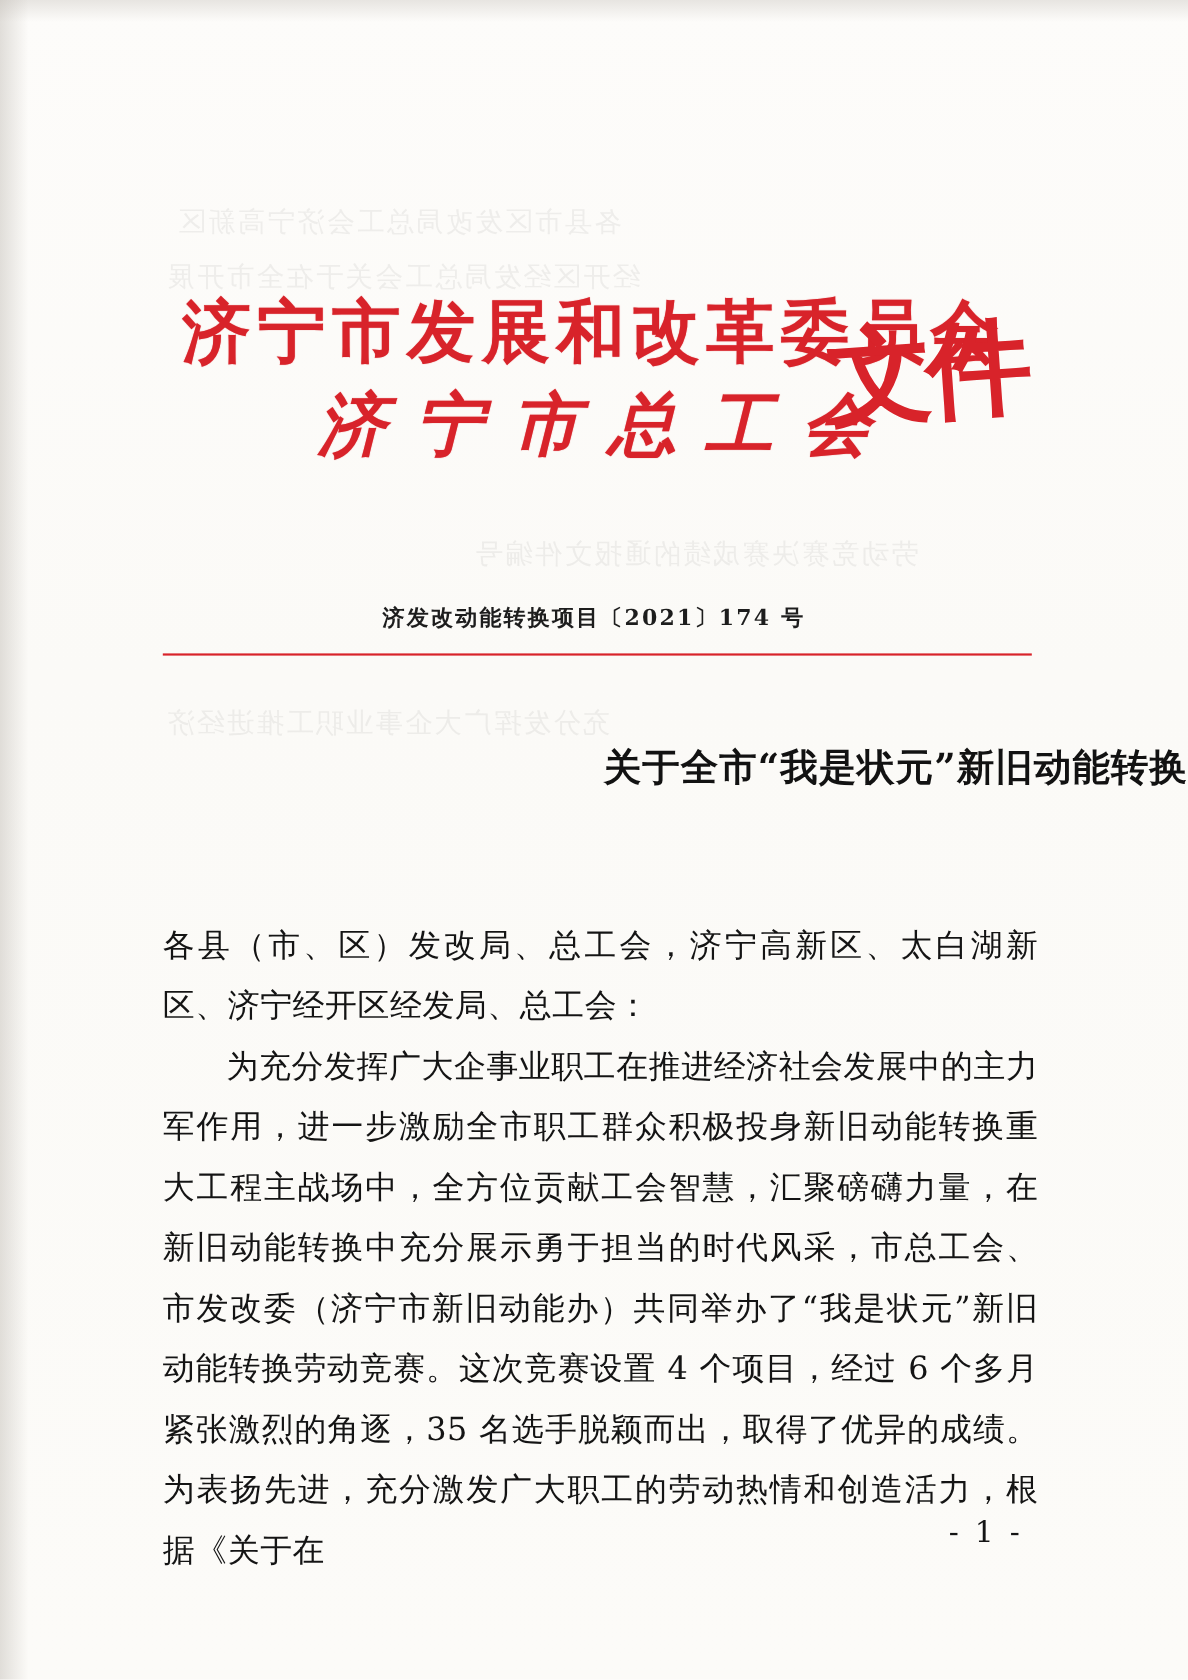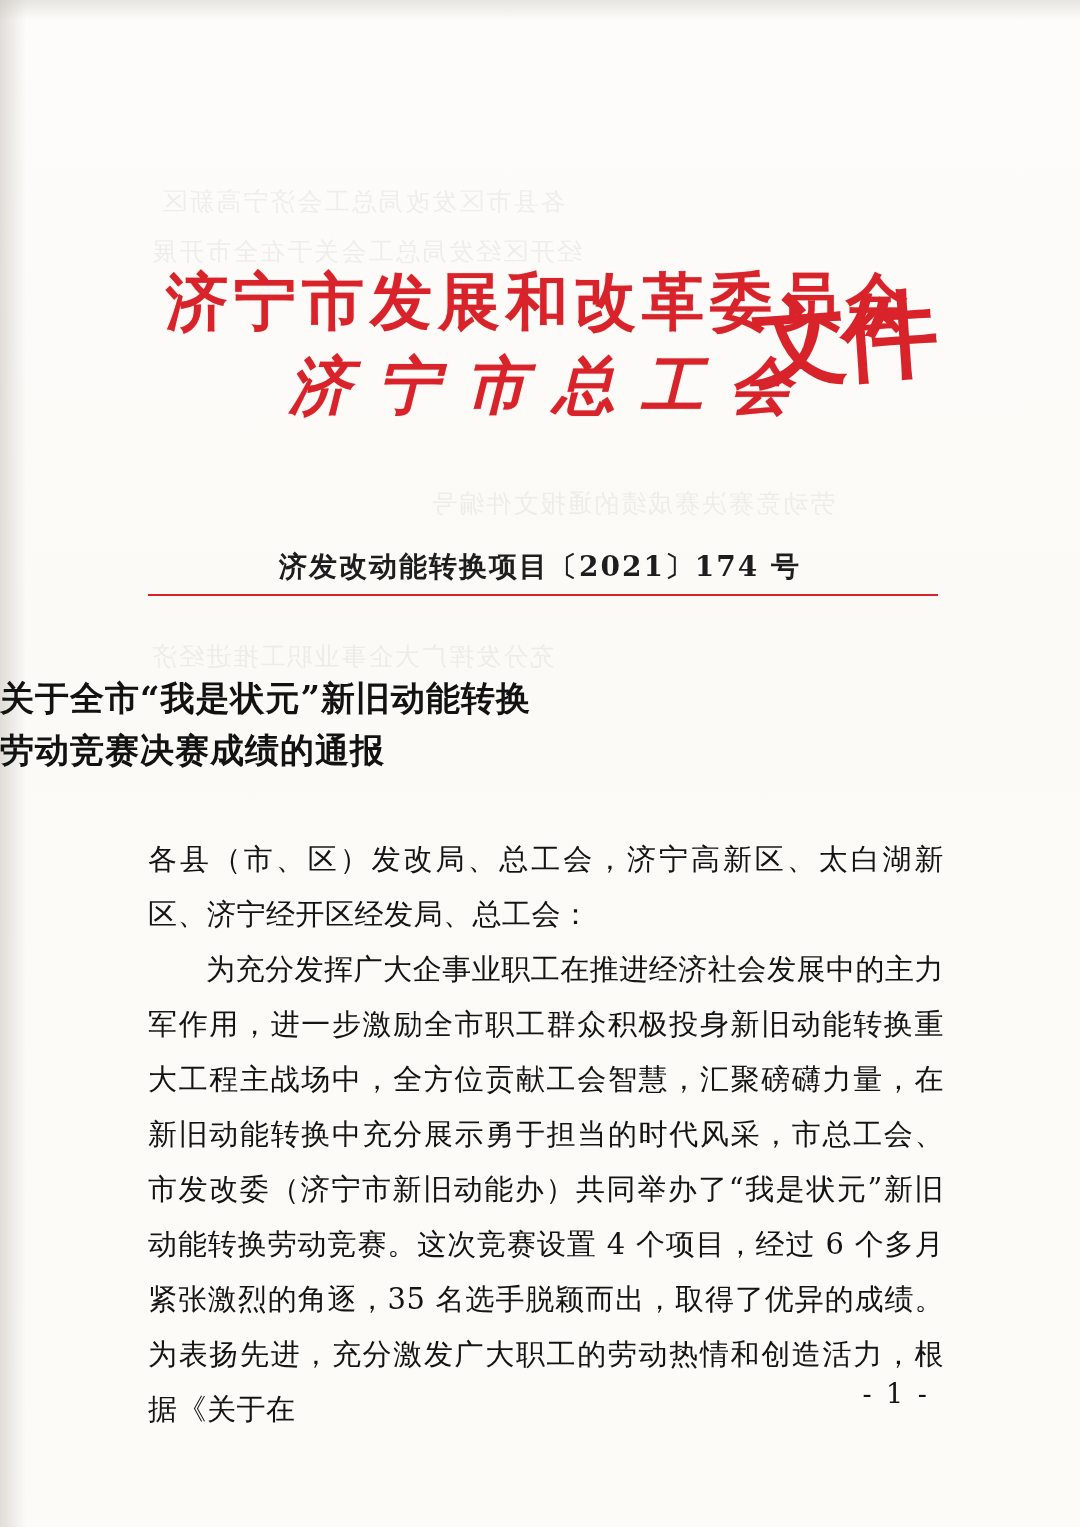--- a/index.html
+++ b/index.html
@@ -66,39 +66,39 @@
     line-height: 96px;
     letter-spacing: -6px;
     transform: rotate(-4deg);
   }
   .docnum {
     position: absolute;
     top: 548px;
     left: 0;
     width: 1080px;
     text-align: center;
-    font-size: 28px;
+    font-size: 20px;
     letter-spacing: 2px;
     color: #1d1d1d;
     font-weight: 600;
   }
   .redrule {
     position: absolute;
     top: 594px;
     left: 148px;
     width: 790px;
     height: 2px;
     background: #d8232a;
   }
   .title {
     position: absolute;
     top: 672px;
     left: 0;
     width: 1080px;
-    text-align: left;
+    text-align: right;
     font-size: 34px;
     font-weight: bold;
     line-height: 52px;
     letter-spacing: 1px;
     color: #121212;
   }
   .body {
     position: absolute;
     top: 832px;
     left: 148px;
@@ -153,21 +153,20 @@
     <div class="masthead-line l1">济宁市发展和改革委员会</div>
     <div class="masthead-line l2">济宁市总工会</div>
     <div class="masthead-suffix">文件</div>
   </div>
 
   <div class="docnum">济发改动能转换项目〔2021〕174 号</div>
   <div class="redrule"></div>
 
   <div class="title">
     <div>关于全市“我是状元”新旧动能转换</div>
-    <div>劳动竞赛决赛成绩的通报</div>
   </div>
 
   <div class="body">
     <p>各县（市、区）发改局、总工会，济宁高新区、太白湖新区、济宁经开区经发局、总工会：</p>
     <p class="indent">为充分发挥广大企事业职工在推进经济社会发展中的主力军作用，进一步激励全市职工群众积极投身新旧动能转换重大工程主战场中，全方位贡献工会智慧，汇聚磅礴力量，在新旧动能转换中充分展示勇于担当的时代风采，市总工会、市发改委（济宁市新旧动能办）共同举办了“我是状元”新旧动能转换劳动竞赛。这次竞赛设置 4 个项目，经过 6 个多月紧张激烈的角逐，35 名选手脱颖而出，取得了优异的成绩。为表扬先进，充分激发广大职工的劳动热情和创造活力，根据《关于在</p>
   </div>
 
   <div class="pagenum">- 1 -</div>
 
 </div>

